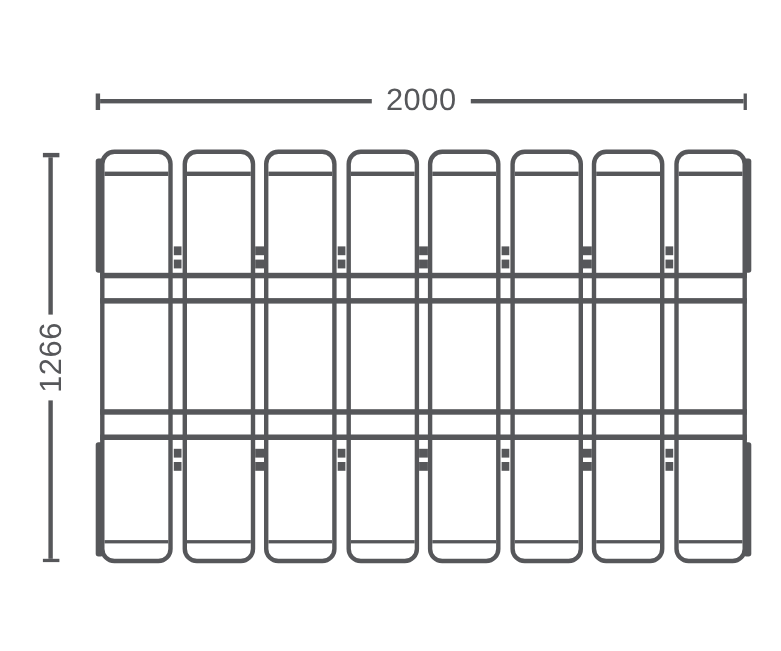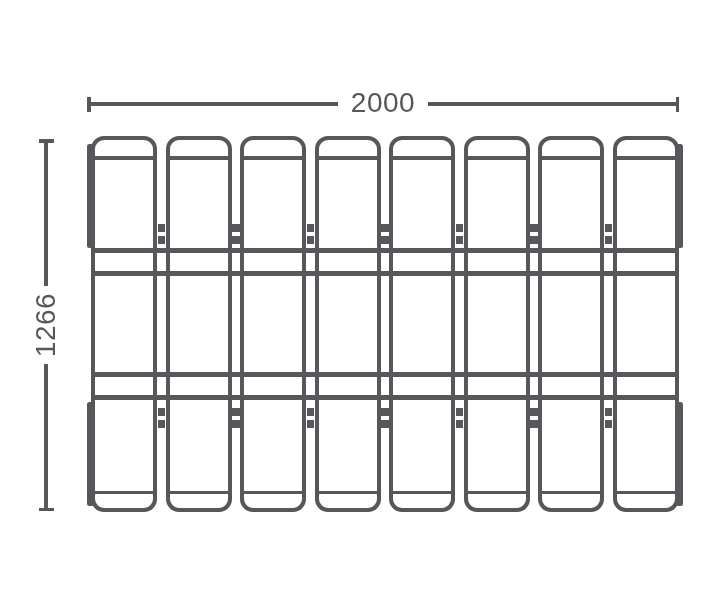--- a/index.html
+++ b/index.html
@@ -8,21 +8,21 @@
   body {
     background:var(--bg);
     font-family:"Liberation Sans", sans-serif;
     position:relative;
     overflow:hidden;
   }
   .canvas { position:absolute; inset:0; background:var(--bg); }
 
   
   .dim-h {
-    position:absolute; left:87px; top:96px; width:592px; height:16px;
+    position:absolute; left:87px; top:84px; width:592px; height:16px;
     display:flex; align-items:center;
   }
   .tick-v { flex:0 0 auto; width:3.5px; height:15px; background:var(--line); }
   .hseg   { flex:1 1 auto; height:3.2px; background:var(--line); }
   .dim-label {
     color:var(--line); font-size:28px; line-height:1;
     white-space:nowrap; letter-spacing:0.5px;
   }
   .dim-h .dim-label { padding:0 13px; transform:translateY(-1px); }
 

